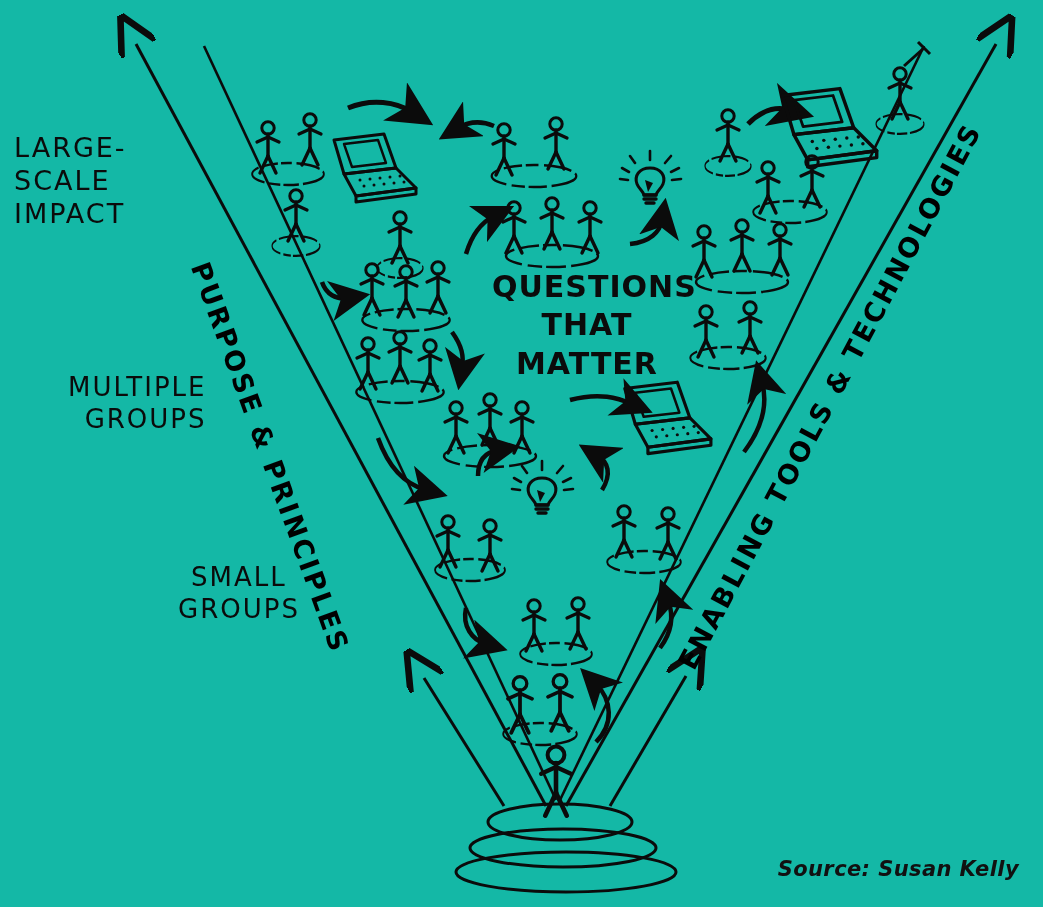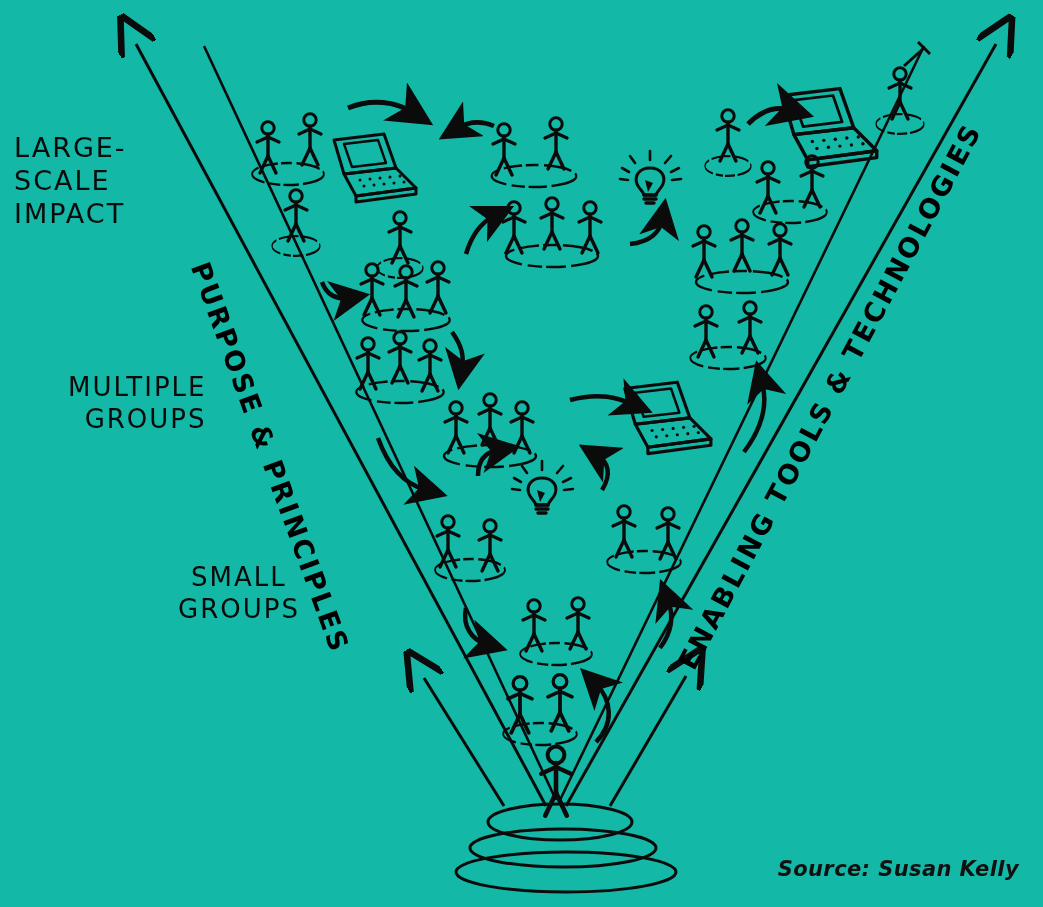--- a/index.html
+++ b/index.html
@@ -394,19 +394,22 @@
 SCALE
 IMPACT</div>
 
   <div class="hand-label" id="lbl-multiple">MULTIPLE
 GROUPS</div>
 
   <div class="hand-label" id="lbl-small">SMALL
 GROUPS</div>
 
 
+  <div class="hand-label" id="lbl-center">QUESTIONS
+THAT
+MATTER</div>
 
   <div class="axis-label" id="lbl-left-axis">PURPOSE &amp; PRINCIPLES</div>
 
   <div class="axis-label" id="lbl-right-axis">ENABLING TOOLS &amp; TECHNOLOGIES</div>
 
   <div id="source">Source: Susan Kelly</div>
 </div>
 
 </body></html>

